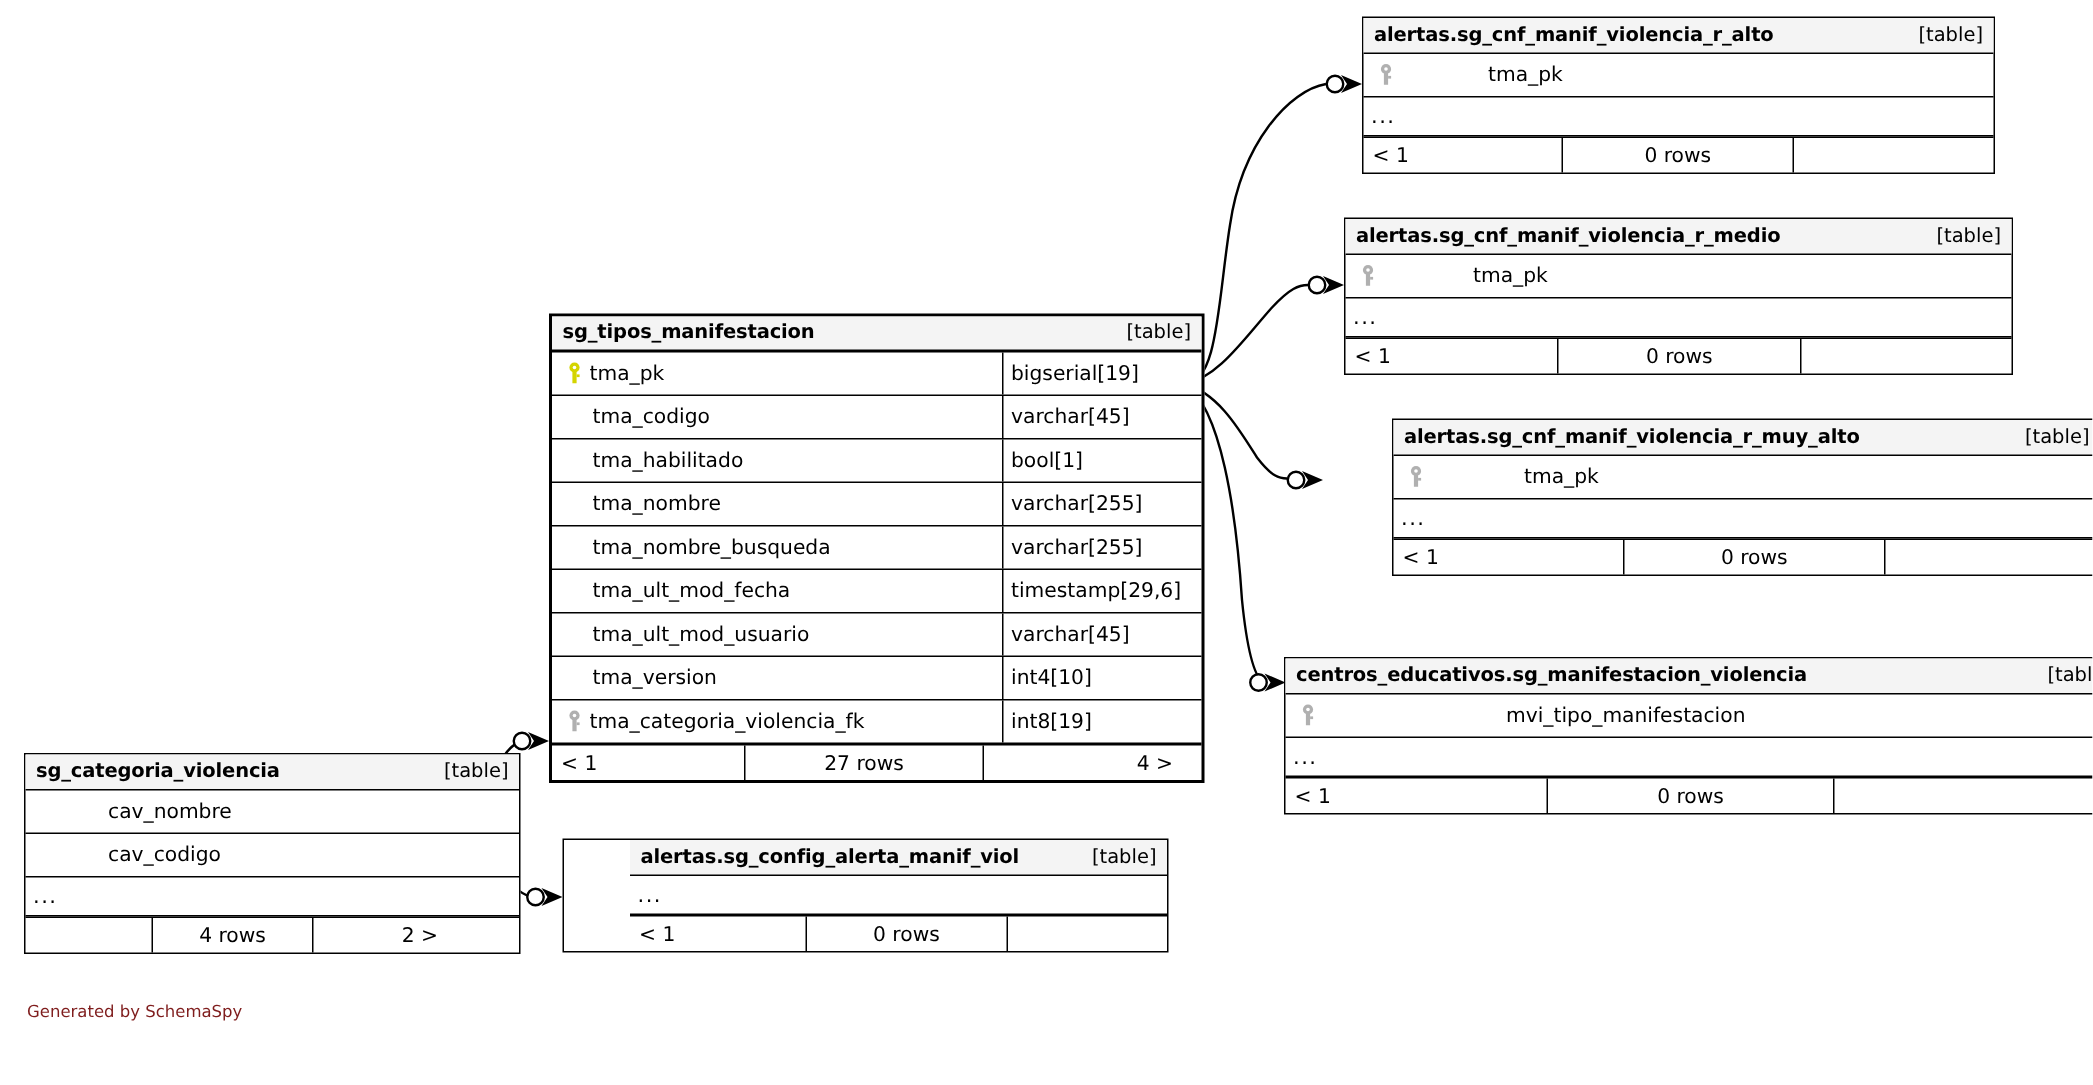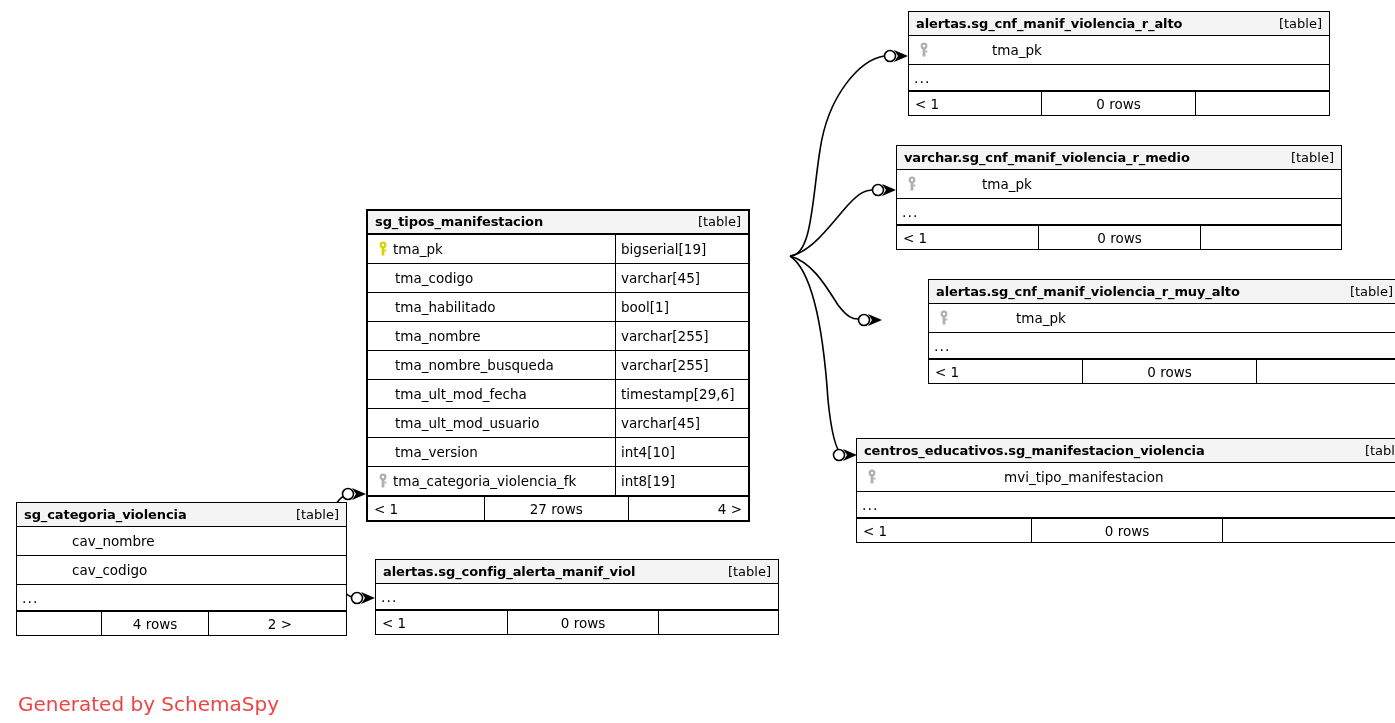--- a/index.html
+++ b/index.html
@@ -132,23 +132,23 @@
     width: 1395px;
     height: 723px;
     z-index: 1;
     pointer-events: none;
   }
 
   
   #caption {
     position: absolute;
     left: 18px;
-    top: 692px;
-    font-size: 20px;
-    color: #ef4444;
+    top: 668px;
+    font-size: 11px;
+    color: #7f1d1d;
     white-space: nowrap;
   }
 </style>
 </head>
 <body>
 
 <div id="canvas">
 
   <svg id="edges" viewBox="0 0 1395 723" xmlns="http://www.w3.org/2000/svg">
     <g fill="none" stroke="#000000" stroke-width="1.6">
@@ -174,21 +174,21 @@
     <g fill="#000000">
       <polygon points="908,56 894,50 898,56 894,62"></polygon>
       <polygon points="896,190 882,184 886,190 882,196"></polygon>
       <polygon points="882,320 868,314 872,320 868,326"></polygon>
       <polygon points="857,455 843,449 847,455 843,461"></polygon>
       <polygon points="366,494 352,488 356,494 352,500"></polygon>
       <polygon points="375,598 361,592 365,598 361,604"></polygon>
     </g>
   </svg>
 
-  <div class="tbl" id="t-main" style="left:366px; top:209px; width:384px;">
+  <div class="tbl" id="t-main" style="left:366px; top:209px; width:437px;">
     <div class="hdr">
       <span class="tname">sg_tipos_manifestacion</span>
       <span class="ttag">[table]</span>
     </div>
 
     <div class="row">
       <span class="col-name">
         <span class="keyslot">
           <svg width="12" height="16" viewBox="0 0 12 16">
               <circle cx="6" cy="4" r="3.4" fill="#d4d400"></circle>
@@ -301,21 +301,21 @@
     <div class="ellipsis-row">...</div>
     <div class="footer">
       <span class="fcell f1" style="width:132px">&lt; 1</span>
       <span class="fcell f2" style="width:155px">0 rows</span>
       <span class="fcell f3" style="width:133px"></span>
     </div>
   </div>
 
   <div class="tbl thin" id="t-rmedio" style="left:896px; top:145px; width:446px;">
     <div class="hdr">
-      <span class="tname">varchar.sg_cnf_manif_violencia_r_medio</span>
+      <span class="tname">alertas.sg_cnf_manif_violencia_r_medio</span>
       <span class="ttag">[table]</span>
     </div>
     <div class="row center-name">
       <span class="col-name">
         <span class="keyslot">
           <svg width="12" height="16" viewBox="0 0 12 16">
               <circle cx="6" cy="4" r="3.4" fill="#b0b0b0"></circle>
               <circle cx="6" cy="4" r="1.2" fill="#ffffff"></circle>
               <rect x="4.6" y="6" width="2.8" height="8.5" fill="#b0b0b0"></rect>
               <rect x="7.4" y="8.6" width="2" height="1.8" fill="#b0b0b0"></rect>
@@ -402,21 +402,21 @@
       </span>
     </div>
     <div class="ellipsis-row">...</div>
     <div class="footer">
       <span class="fcell f1" style="width:84px"></span>
       <span class="fcell f2" style="width:108px">4 rows</span>
       <span class="fcell f3" style="width:89px">2 &gt;</span>
     </div>
   </div>
 
-  <div class="tbl thin" id="t-configalerta" style="left:375px; top:559px; width:404px;">
+  <div class="tbl thin" id="t-configalerta" style="left:375px; top:559px; width:404px;padding-left:44px;">
     <div class="hdr">
       <span class="tname">alertas.sg_config_alerta_manif_viol</span>
       <span class="ttag">[table]</span>
     </div>
     <div class="ellipsis-row">...</div>
     <div class="footer">
       <span class="fcell f1" style="width:131px">&lt; 1</span>
       <span class="fcell f2" style="width:152px">0 rows</span>
       <span class="fcell f3" style="width:119px"></span>
     </div>

